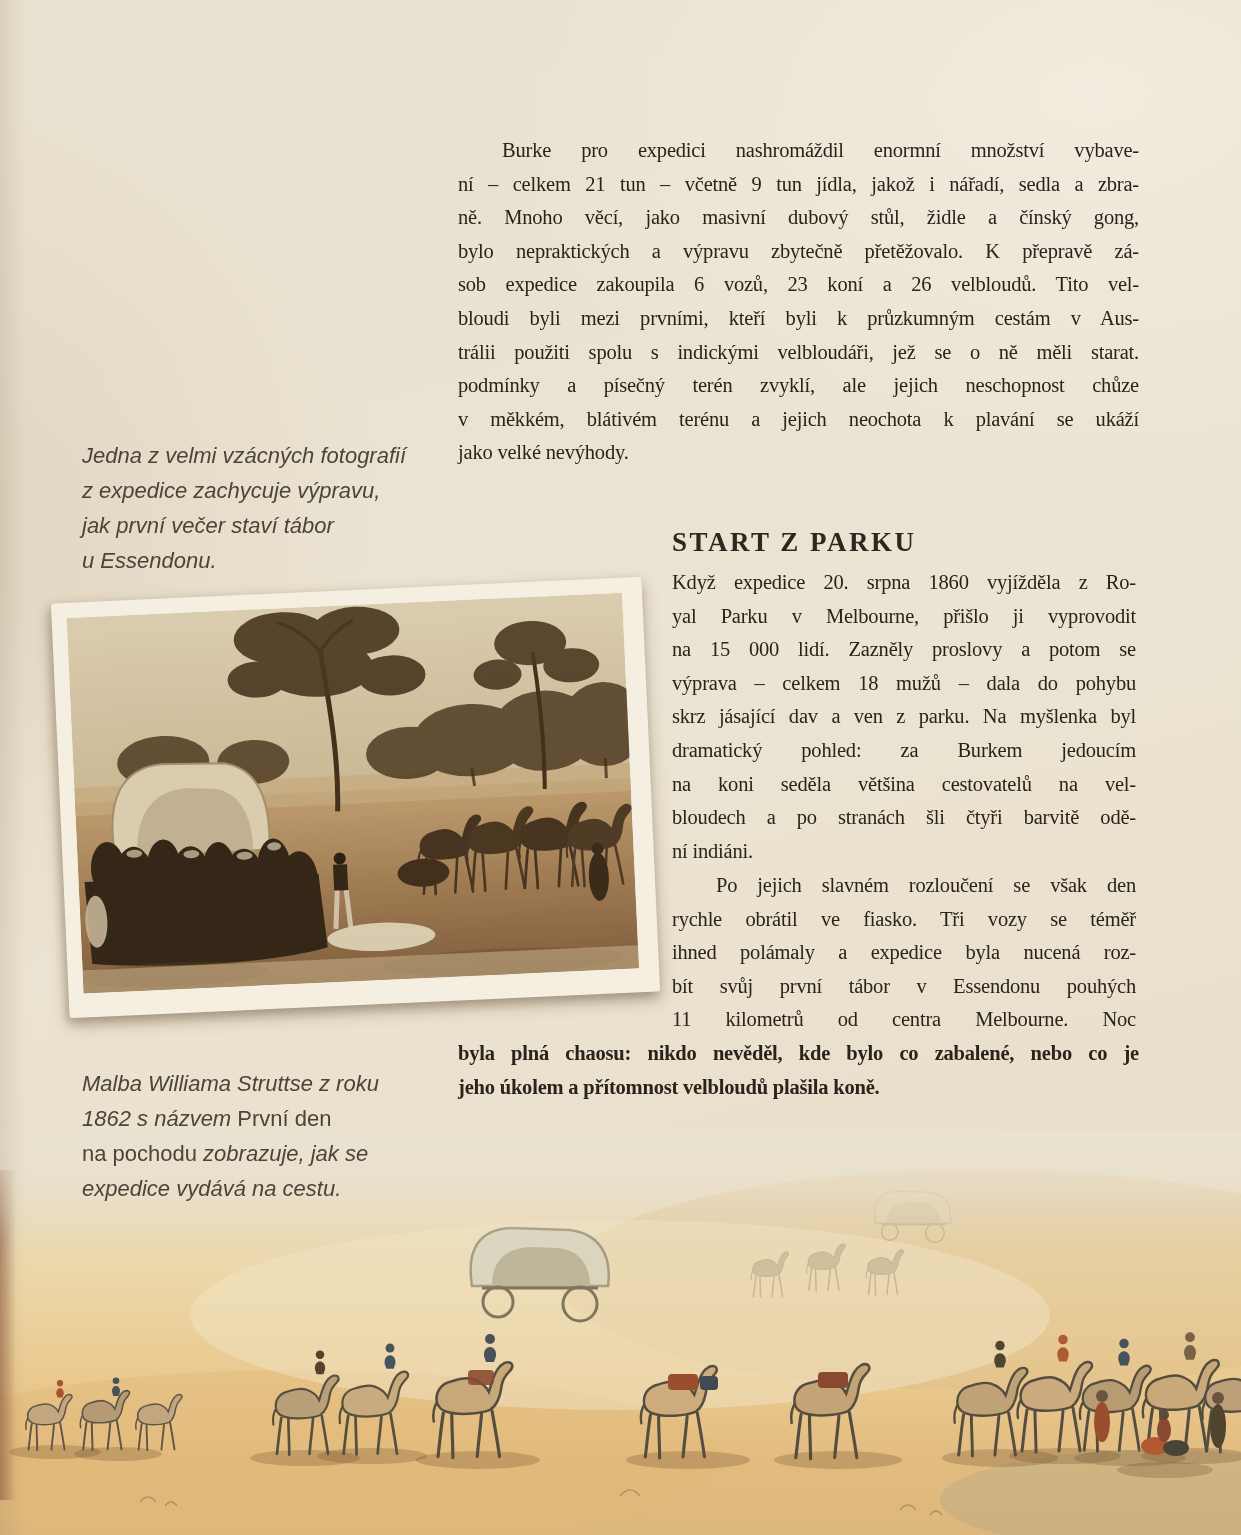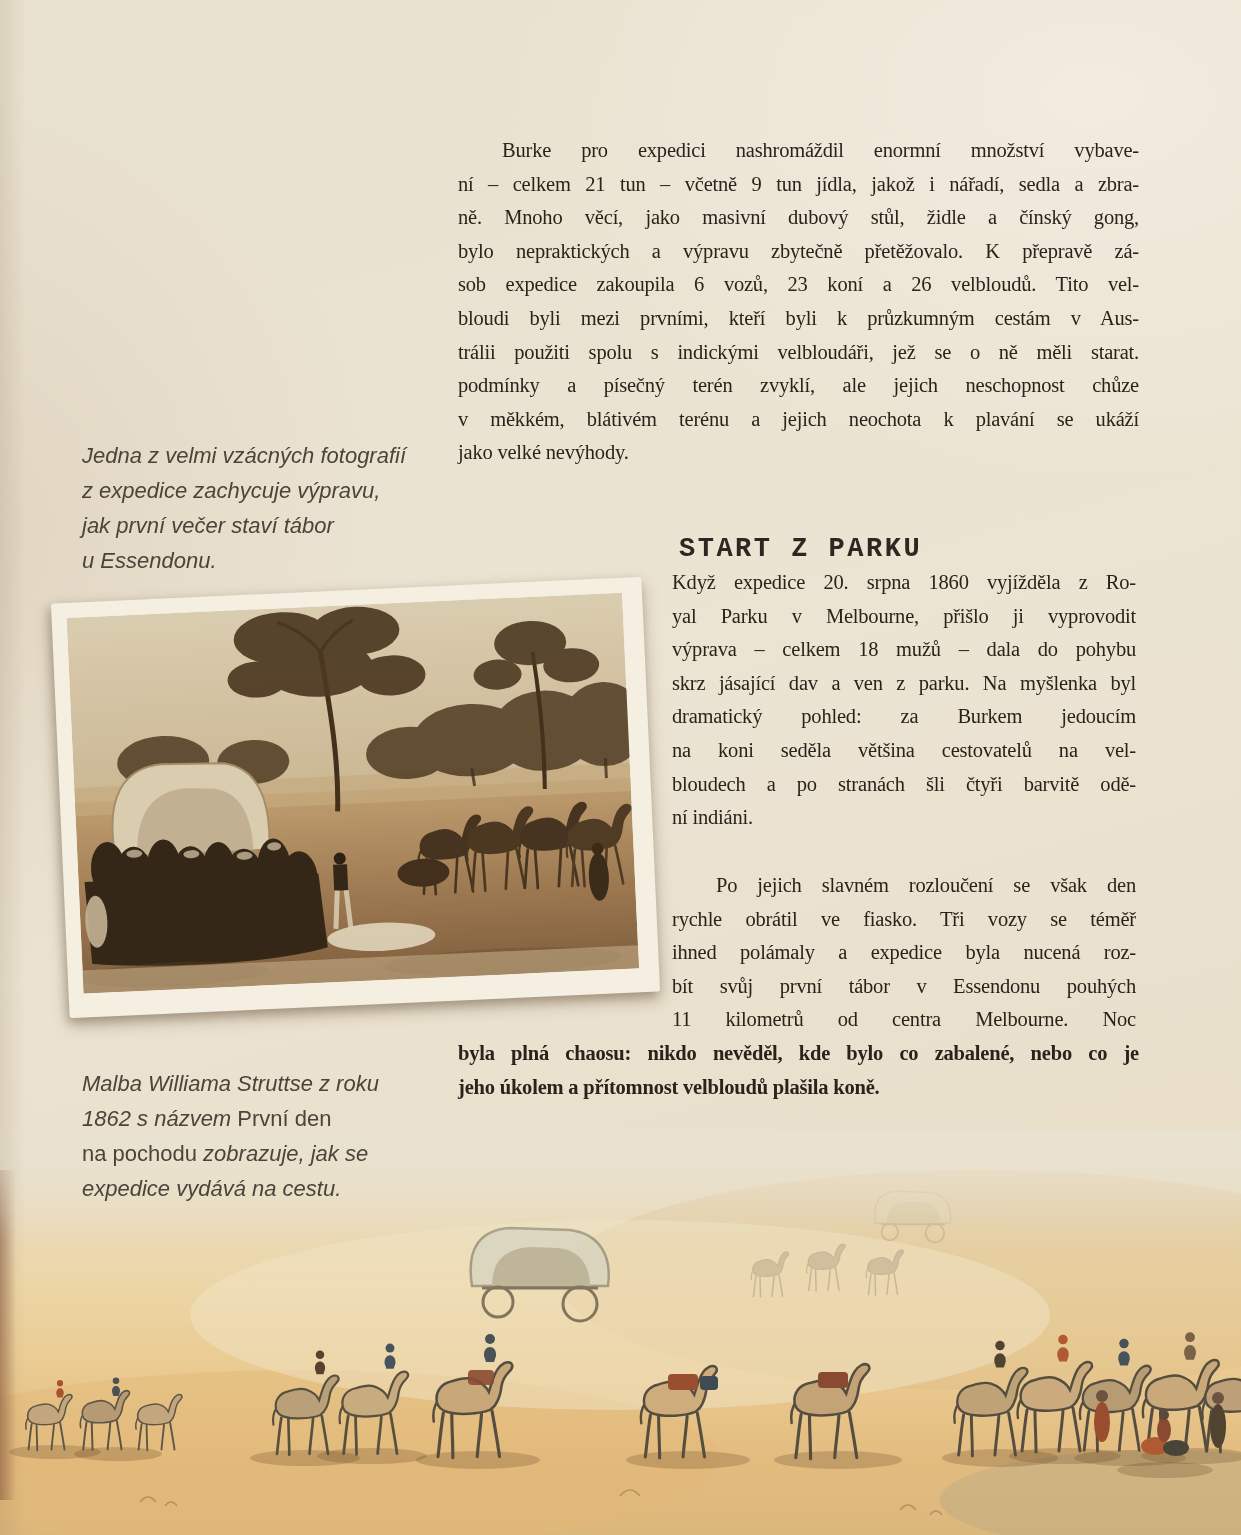--- a/index.html
+++ b/index.html
@@ -23,22 +23,22 @@
   .para{position:absolute;color:#2a231b;font-size:20.5px;line-height:33.6px;letter-spacing:-0.2px;}
   .line{text-align:justify;text-align-last:justify;}
   .line.end{text-align-last:left;}
   .line.indent{text-indent:44px;}
   .para-intro{left:458px;top:134px;width:681px;}
   .para-start{left:672px;top:566px;width:464px;}
   .para-fiasco-narrow{left:672px;top:869px;width:464px;}
   .para-fiasco-wide{left:458px;top:1037px;width:681px;font-weight:bold;}
 
   .heading{
-    position:absolute;left:672px;top:527px;margin:7px;
-    font-family:Liberation Mono, monospace;
+    position:absolute;left:672px;top:527px;margin:0;
+    font-family:Liberation Serif, serif;
     font-size:27px;font-weight:700;letter-spacing:2.5px;color:#2d2722;
   }
 
   
   .caption{position:absolute;left:82px;width:330px;
     font-family:"Liberation Sans", sans-serif;
     font-size:22px;line-height:35px;color:#4c443a;}
   .caption .it{font-style:italic;}
   .caption .rm{font-style:normal;}
   .caption-photo{top:438px;}
@@ -308,20 +308,21 @@
     <div class="line">podmínky a písečný terén zvyklí, ale jejich neschopnost chůze</div>
     <div class="line">v měkkém, blátivém terénu a jejich neochota k plavání se ukáží</div>
     <div class="line end">jako velké nevýhody.</div>
   </div>
 
   <h2 class="heading">START Z PARKU</h2>
 
   <div class="para para-start">
     <div class="line">Když expedice 20. srpna 1860 vyjížděla z Ro-</div>
     <div class="line">yal Parku v Melbourne, přišlo ji vyprovodit</div>
+    <div class="line">na 15 000 lidí. Zazněly proslovy a potom se</div>
     <div class="line">výprava – celkem 18 mužů – dala do pohybu</div>
     <div class="line">skrz jásající dav a ven z parku. Na myšlenka byl</div>
     <div class="line">dramatický pohled: za Burkem jedoucím</div>
     <div class="line">na koni seděla většina cestovatelů na vel-</div>
     <div class="line">bloudech a po stranách šli čtyři barvitě odě-</div>
     <div class="line end">ní indiáni.</div>
   </div>
 
   <div class="para para-fiasco-narrow">
     <div class="line indent">Po jejich slavném rozloučení se však den</div>

